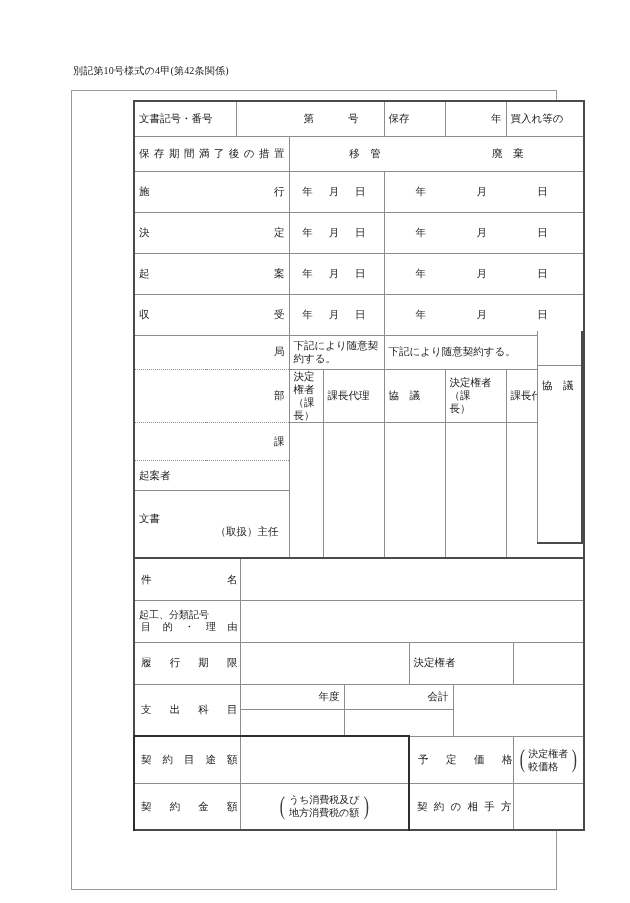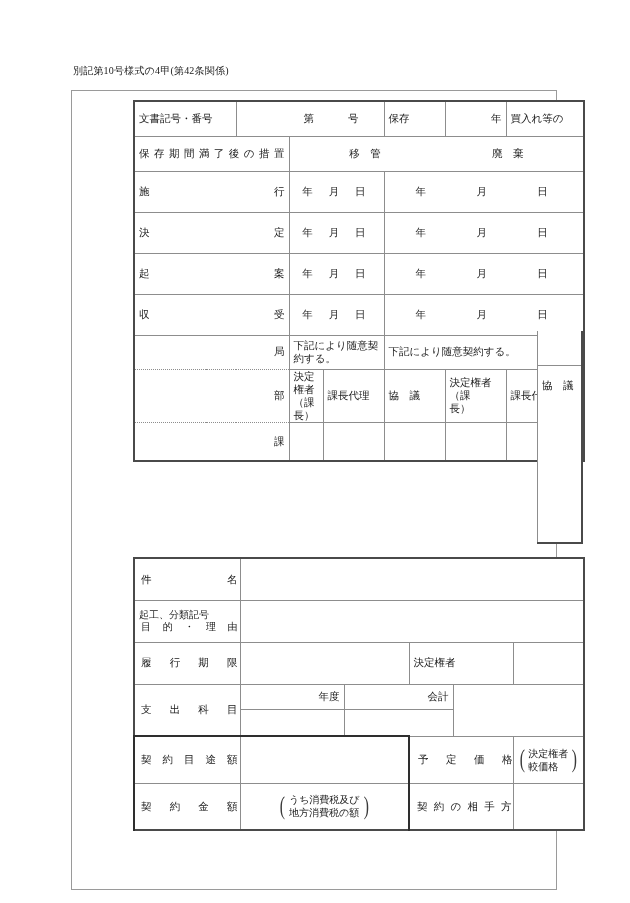--- a/index.html
+++ b/index.html
@@ -293,21 +293,40 @@
 
   <tr style="height:38px;">
     <td colspan="3" class="rgt dot-b no-t">課</td>
     <td class="no-t no-b"></td>
     <td class="no-t no-b"></td>
     <td class="no-t no-b"></td>
     <td class="no-t no-b"></td>
     <td class="no-t no-b"></td>
   </tr>
 
-
+  <tr style="height:30px;">
+    <td colspan="3" class="lft no-t">起案者</td>
+    <td class="no-t no-b"></td>
+    <td class="no-t no-b"></td>
+    <td class="no-t no-b"></td>
+    <td class="no-t no-b"></td>
+    <td class="no-t no-b"></td>
+  </tr>
+
+  <tr style="height:70px;">
+    <td colspan="3" class="top">
+      <div class="lft">文書</div>
+      <div class="rgt" style="padding-right:6px;">（取扱）主任</div>
+    </td>
+    <td class="no-t"></td>
+    <td class="no-t"></td>
+    <td class="no-t"></td>
+    <td class="no-t"></td>
+    <td class="no-t"></td>
+  </tr>
 </tbody>
   </table>
 
 <table class="form-table" style="left:493px; top:331px; width:46px; border-top:none;">
   <tbody>
       <tr style="height:34px;">
     <td style="border-top:none; border-right:2px solid #4a4a4a; border-bottom:none;"></td>
   </tr>
   <tr style="height:40px;">
     <td class="subhead top" style="border-right:2px solid #4a4a4a; border-bottom:none;">協　議</td>

